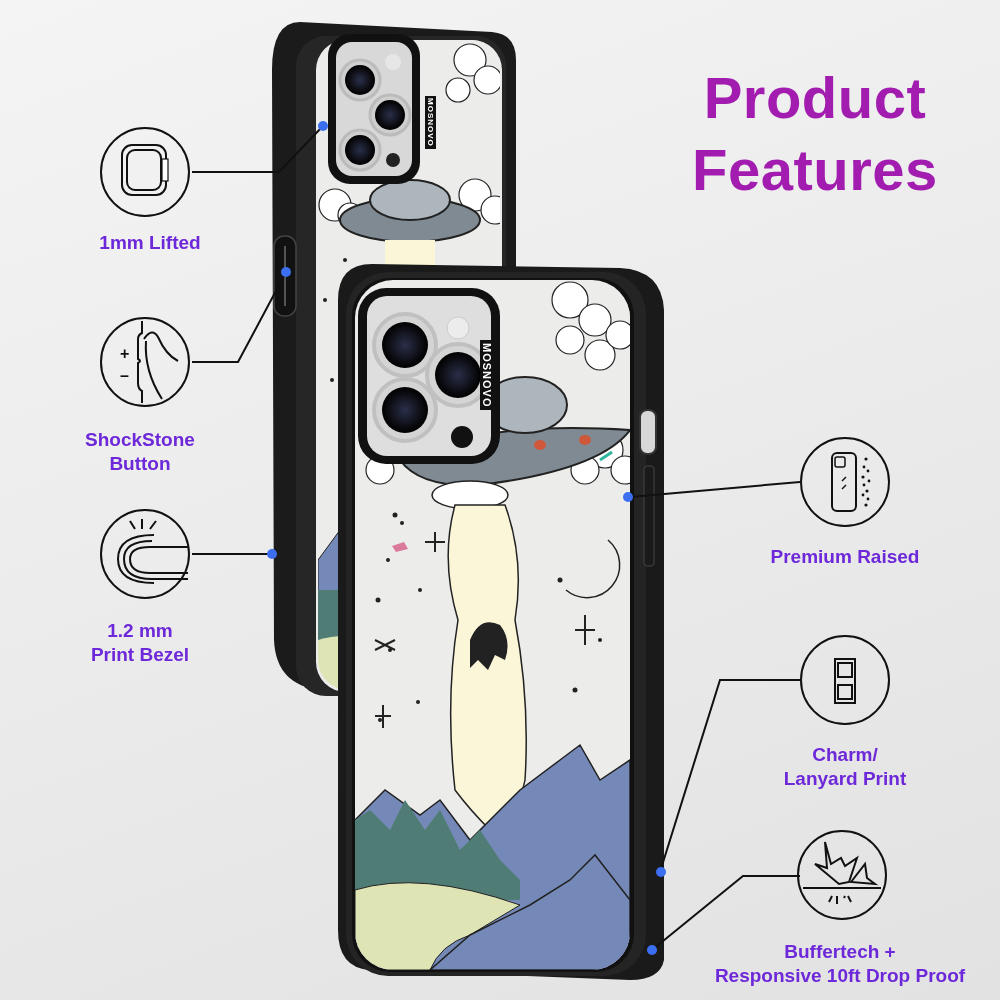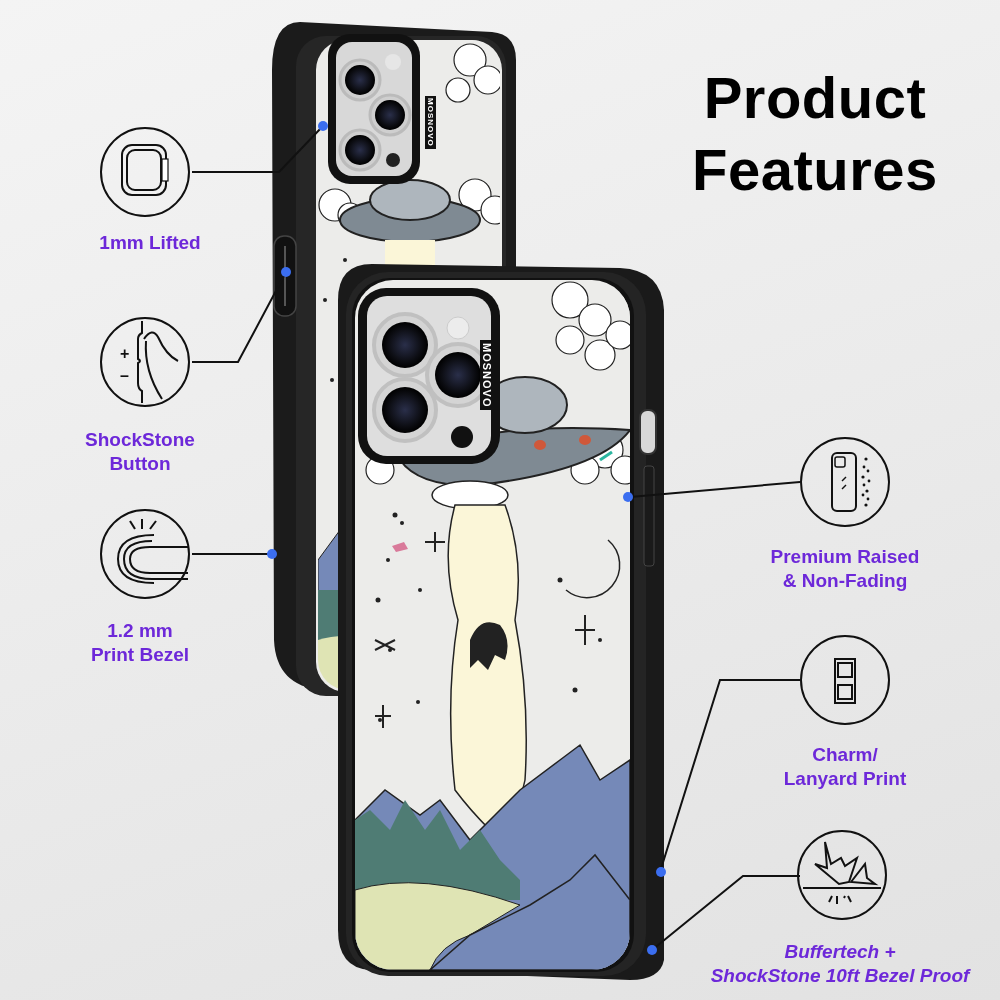--- a/index.html
+++ b/index.html
@@ -1,21 +1,21 @@
 <!DOCTYPE html>
 <html><head>
 <meta charset="utf-8">
 <style>
   html,body{margin:0;padding:0;}
   body{width:1000px;height:1000px;overflow:hidden;position:relative;
     background:linear-gradient(160deg,#f4f4f4 0%,#ececec 45%,#e2e2e2 100%);
     font-family:"Liberation Sans",sans-serif;color:#111;}
   .abs{position:absolute;}
   .title{position:absolute;left:650px;top:62px;width:330px;text-align:center;
-    font-weight:700;font-size:58px;line-height:72px;color:#000000;letter-spacing:0.5px;}
+    font-weight:700;font-size:58px;line-height:72px;color:#a21caf;letter-spacing:0.5px;}
   .feature-circle{position:absolute;width:90px;height:90px;border:2px solid #111;border-radius:50%;
     box-sizing:border-box;background:transparent;}
   .feature-circle svg{position:absolute;left:0;top:0;width:86px;height:86px;}
   .flabel{position:absolute;text-align:center;font-weight:700;font-size:19px;line-height:24px;color:#6d28d9;}
   svg.overlay{position:absolute;left:0;top:0;width:1000px;height:1000px;pointer-events:none;}
 </style>
 </head>
 <body>
 
 <svg class="overlay" viewBox="0 0 1000 1000">
@@ -243,21 +243,20 @@
         <circle cx="62" cy="46" r="1.4"></circle>
       <circle cx="65" cy="52" r="1.6"></circle>
         <circle cx="61" cy="56" r="1.4"></circle>
         <circle cx="66" cy="60" r="1.4"></circle>
       <circle cx="64" cy="66" r="1.6"></circle>
     </g>
   </svg>
 </div>
 <div class="flabel" style="left:750px;top:545px;width:190px;">
   <div>Premium Raised</div>
-  <div>&amp; Non-Fading</div>
 </div>
 
 <div class="feature-circle" style="left:800px;top:635px;">
   <svg viewBox="0 0 86 86">
     <rect x="33" y="22" width="20" height="44" fill="none" stroke="#111" stroke-width="2"></rect>
     <rect x="36" y="26" width="14" height="14" fill="none" stroke="#111" stroke-width="2"></rect>
     <rect x="36" y="48" width="14" height="14" fill="none" stroke="#111" stroke-width="2"></rect>
   </svg>
 </div>
 <div class="flabel" style="left:750px;top:743px;width:190px;">
@@ -269,16 +268,16 @@
   <svg viewBox="0 0 86 86">
     <line x1="4" y1="56" x2="82" y2="56" stroke="#111" stroke-width="2"></line>
     <path d="M26 10 L32 32 L42 26 L46 34 L58 26 L50 50 L40 52 L16 32 L28 36 Z" fill="none" stroke="#111" stroke-width="2"></path>
     <path d="M52 50 L66 32 L68 46 L76 52 Z" fill="none" stroke="#111" stroke-width="2"></path>
     <line x1="30" y1="70" x2="33" y2="64" stroke="#111" stroke-width="2"></line>
     <line x1="38" y1="72" x2="38" y2="64" stroke="#111" stroke-width="2"></line>
     <line x1="45" y1="66" x2="46" y2="64" stroke="#111" stroke-width="2"></line>
     <line x1="52" y1="70" x2="49" y2="64" stroke="#111" stroke-width="2"></line>
   </svg>
 </div>
-<div class="flabel" style="left:690px;top:940px;width:300px;font-style:italic;">
+<div class="flabel" style="left:690px;top:940px;width:300px;">
   <div>Buffertech +</div>
-  <div>ShockStone 10ft Bezel Proof</div>
+  <div>Responsive 10ft Drop Proof</div>
 </div>
 
 </body></html>

